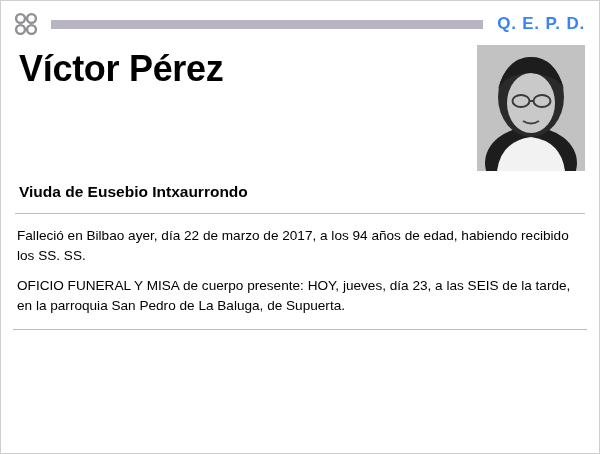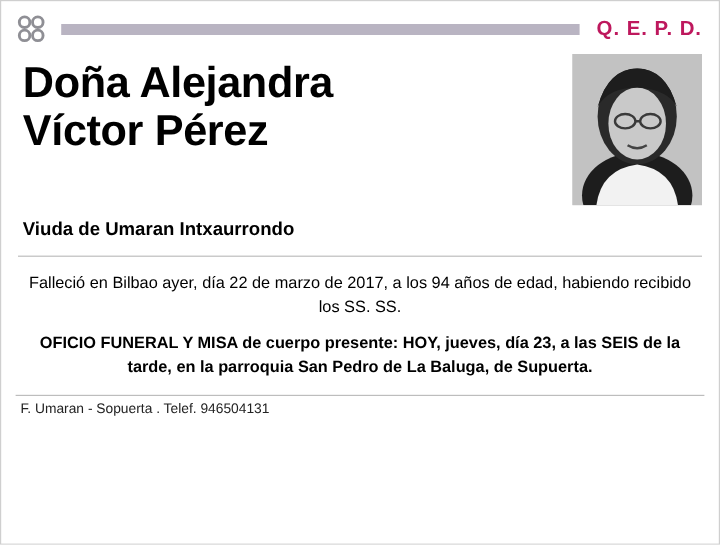--- a/index.html
+++ b/index.html
@@ -47,21 +47,21 @@
     background: linear-gradient(to bottom,
         #ffffff 0px, #ffffff 1px,
         #b9b4c2 1px, #b9b4c2 10px,
         #ffffff 10px, #ffffff 11px);
   }
   .qepd {
     flex: 0 0 auto;
     font-size: 17px;
     font-weight: bold;
     letter-spacing: 0.8px;
-    color: #be185d;
+    color: #3b82f6;
     white-space: nowrap;
   }
 
   
   .name-block {
     position: relative;
     padding: 2px 14px 0 18px;
     min-height: 120px;
   }
   .deceased-name {
@@ -99,24 +99,23 @@
 
   
   .body-text {
     padding: 0 16px;
   }
   .para {
     font-size: 13.6px;
     line-height: 1.45;
     margin: 11px 0 0 0;
     color: #000000;
-    text-align: center;
   }
   .para.bold {
-    font-weight: bold;
+    font-weight: normal;
   }
   .para.first {
     margin-top: 12px;
   }
 
   
   .footer-rule {
     margin: 13px 12px 0 12px;
     height: 1px;
     background: #bdbdbd;
@@ -156,30 +155,28 @@
         <ellipse cx="54" cy="58" rx="24" ry="30" fill="#cfc8c2"></ellipse>
         <path d="M21 44 Q30 12 54 12 Q78 12 87 44 Q80 30 54 28 Q30 28 21 44 Z" fill="#1d1d1f"></path>
         <ellipse cx="44" cy="56" rx="8.5" ry="6" fill="none" stroke="#3a3a3c" stroke-width="2"></ellipse>
         <ellipse cx="65" cy="56" rx="8.5" ry="6" fill="none" stroke="#3a3a3c" stroke-width="2"></ellipse>
         <line x1="52.5" y1="56" x2="56.5" y2="56" stroke="#3a3a3c" stroke-width="2"></line>
         <path d="M46 76 Q54 81 62 76" stroke="#4a4244" stroke-width="2" fill="none"></path>
         <path d="M20 126 Q24 96 54 92 Q84 96 88 126 Z" fill="#f2f2f2"></path>
       </svg>
     </div>
     <div class="deceased-name">
-      <div>Doña Alejandra</div>
       <div>Víctor Pérez</div>
     </div>
   </div>
 
-  <div class="widow-line">Viuda de Umaran Intxaurrondo</div>
+  <div class="widow-line">Viuda de Eusebio Intxaurrondo</div>
 
   <div class="hr-thin"></div>
 
   <div class="body-text">
     <p class="para first">Falleció en Bilbao ayer, día 22 de marzo de 2017, a los 94 años de edad, habiendo recibido los SS. SS.</p>
     <p class="para bold">OFICIO FUNERAL Y MISA de cuerpo presente: HOY, jueves, día 23, a las SEIS de la tarde, en la parroquia  San Pedro de La Baluga, de  Supuerta.</p>
   </div>
 
   <div class="footer-rule"></div>
-  <div class="footer-text">F. Umaran - Sopuerta . Telef. 946504131</div>
 
 </div>
 
 </body></html>

